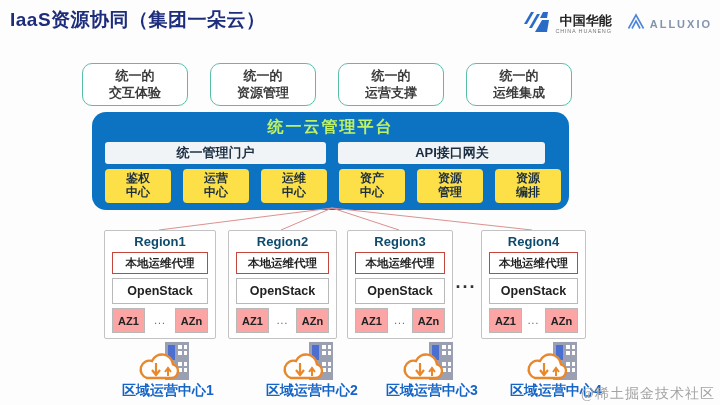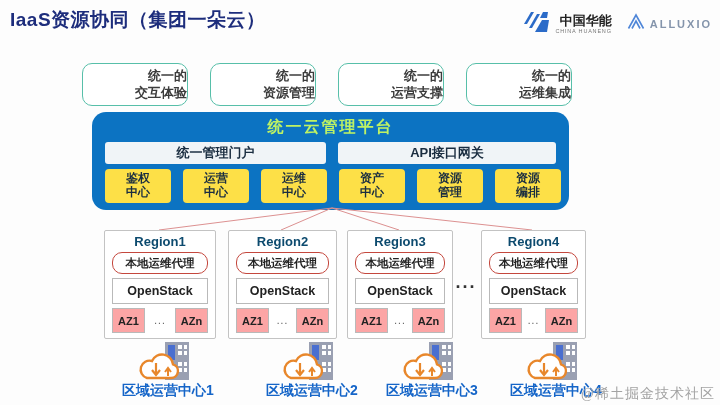--- a/index.html
+++ b/index.html
@@ -11,41 +11,41 @@
   .logo-group{position:absolute;right:8px;top:10px;display:flex;align-items:center;gap:14px;}
   .hn-logo{display:flex;align-items:center;gap:5px;}
   .hn-text{display:flex;flex-direction:column;line-height:1;align-items:flex-end;}
   .hn-name{font-size:13px;font-weight:bold;color:#222;}
   .hn-sub{font-size:5.5px;color:#777;letter-spacing:.8px;margin-top:2px;}
   .ax-logo{display:flex;align-items:center;gap:4px;}
   .ax-name{font-size:11px;color:#8494ab;letter-spacing:2px;font-weight:600;}
 
   
   .feature{position:absolute;top:63px;width:104px;height:41px;border:1.6px solid #57bfa9;border-radius:10px;background:#fff;
-    display:flex;flex-direction:column;align-items:flex-end;justify-content:center;line-height:1.3;
+    display:flex;flex-direction:column;align-items:center;justify-content:center;line-height:1.3;
     font-size:13px;font-weight:700;color:#3c3c3c;}
 
   
   .platform{position:absolute;left:92px;top:112px;width:477px;height:98px;background:#0c73c2;border-radius:14px;}
   .platform-title{position:absolute;left:0;right:0;top:5px;text-align:center;color:#bef264;font-size:16px;font-weight:bold;letter-spacing:2px;}
   .portal{position:absolute;top:30px;height:22px;background:#f0f4f7;border-radius:3px;
     display:flex;align-items:center;justify-content:center;font-size:13px;font-weight:600;color:#1a2d40;}
   .portal.left{left:13px;width:221px;}
-  .portal.right{left:246px;width:218px;}
+  .portal.right{left:246px;width:186px;padding-left:21px;}
   .module{position:absolute;top:57px;width:66px;height:34px;background:#fde047;border-radius:4px;
     display:flex;flex-direction:column;align-items:center;justify-content:center;line-height:1.15;
     font-size:12px;font-weight:600;color:#1a2d40;}
 
   
   .lines{position:absolute;left:0;top:0;width:720px;height:405px;pointer-events:none;}
 
   
   .region{position:absolute;top:230px;height:107px;background:#fff;border:1px solid #c3c3c3;border-radius:2px;}
   .region-name{position:absolute;left:0;right:0;top:3px;text-align:center;font-size:13px;font-weight:bold;color:#0c4a6e;}
-  .agent{position:absolute;left:7px;right:7px;top:21px;height:20px;border:1.4px solid #c4473d;border-radius:10px;
+  .agent{position:absolute;left:7px;right:7px;top:21px;height:20px;border:1.4px solid #c4473d;border-radius:0;
     display:flex;align-items:center;justify-content:center;font-size:11.5px;font-weight:600;color:#222;background:#fff;}
   .stack{position:absolute;left:7px;right:7px;top:47px;height:24px;border:1px solid #b9b9b9;
     display:flex;align-items:center;justify-content:center;font-size:12.5px;font-weight:600;color:#222;background:#fff;}
   .az-row{position:absolute;left:7px;right:7px;top:77px;height:25px;display:flex;align-items:center;justify-content:space-between;}
   .az{width:33px;height:25px;border:1px solid #b9b9b9;display:flex;align-items:center;justify-content:center;
     font-size:11px;font-weight:600;color:#222;background:#fca5a5;box-sizing:border-box;}
   .az-dots{font-size:10px;color:#555;letter-spacing:1px;}
   .region-ellipsis{position:absolute;left:450px;top:272px;width:32px;text-align:center;font-size:18px;font-weight:bold;color:#333;letter-spacing:2px;}
 
   

